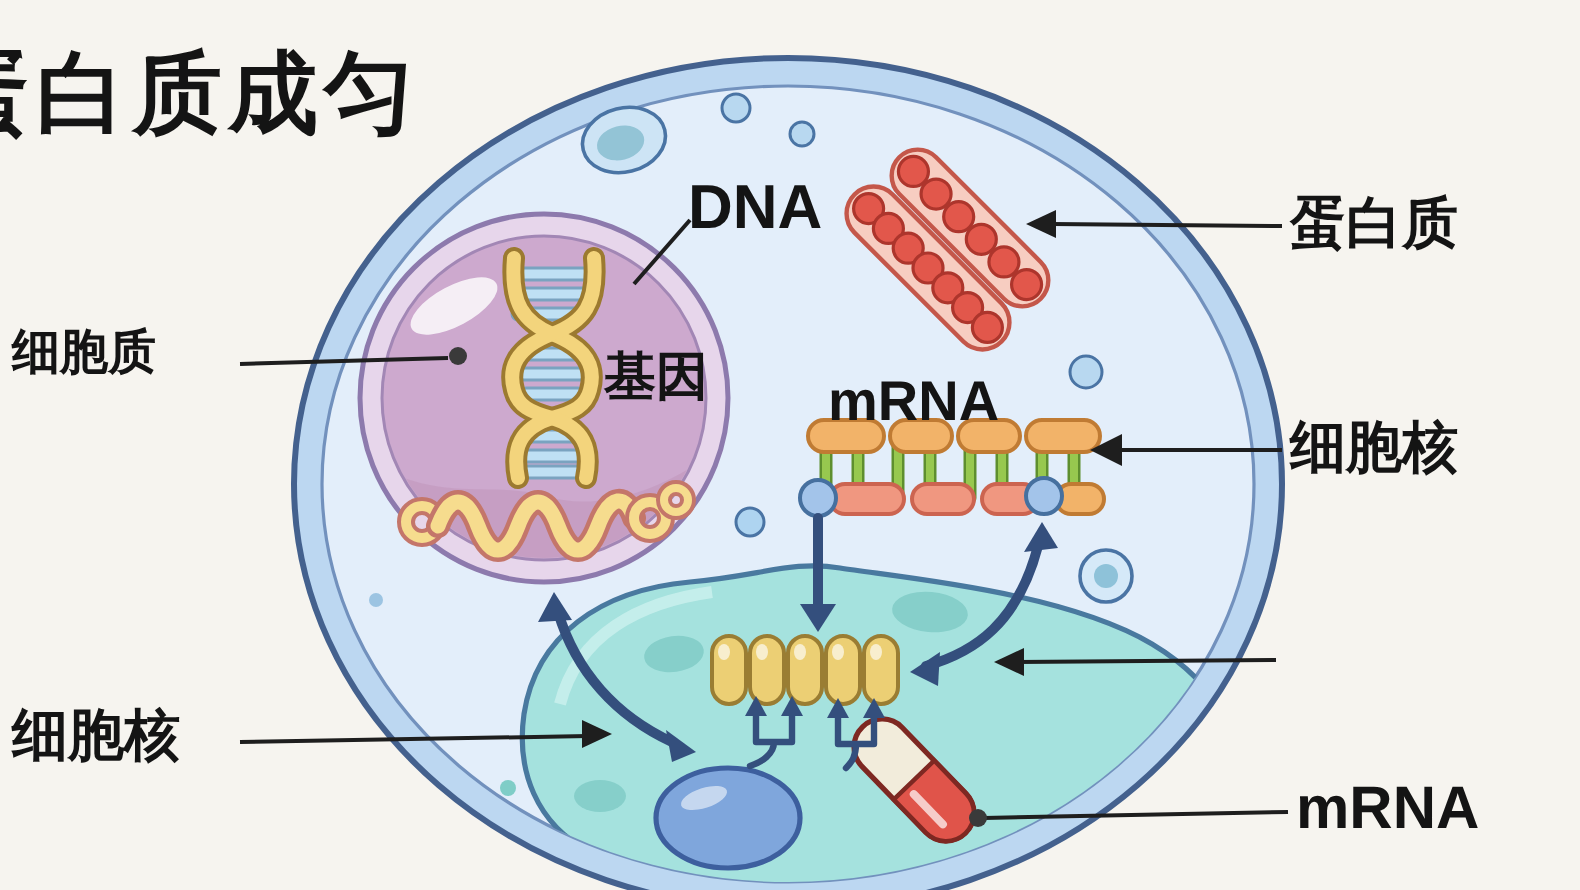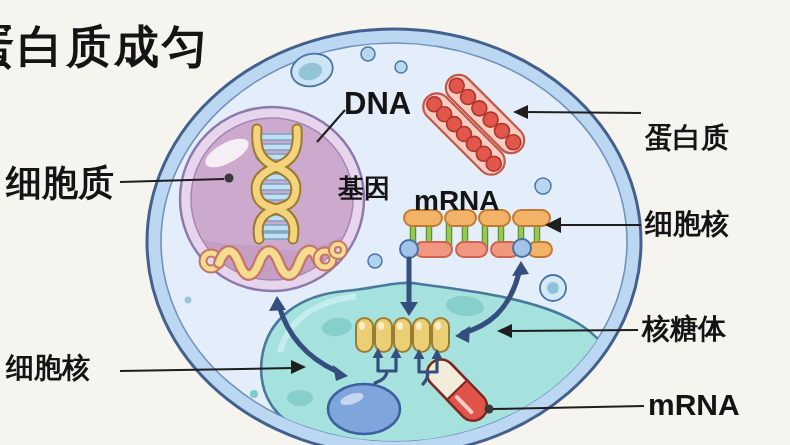--- a/index.html
+++ b/index.html
@@ -4,27 +4,27 @@
 <style>
   html,body{margin:0;padding:0;}
   #stage{
     position:relative;width:790px;height:445px;overflow:hidden;
     background:#f6f4ef;font-family:"Liberation Sans",sans-serif;
   }
   #diagram-svg{position:absolute;left:0;top:0;}
   .label{position:absolute;color:#141414;white-space:nowrap;line-height:1;}
   .lbl-title{left:-30px;top:24px;font-size:45px;font-weight:700;letter-spacing:3px;}
   .lbl-dna{left:344px;top:88px;font-size:31px;font-weight:700;}
-  .lbl-gene{left:302px;top:175px;font-size:26px;font-weight:600;margin-left:36px;}
+  .lbl-gene{left:302px;top:175px;font-size:26px;font-weight:600;}
   .lbl-mrna-top{left:414px;top:187px;font-size:28px;font-weight:700;}
-  .lbl-protein{left:645px;top:98px;font-size:28px;font-weight:600;margin-top:26px;}
+  .lbl-protein{left:645px;top:98px;font-size:28px;font-weight:600;}
   .lbl-nucleus-right{left:645px;top:210px;font-size:28px;font-weight:600;}
   .lbl-ribosome{left:642px;top:315px;font-size:28px;font-weight:600;}
   .lbl-mrna-bottom{left:648px;top:390px;font-size:30px;font-weight:700;}
-  .lbl-cytoplasm{left:6px;top:165px;font-size:36px;font-weight:600;}
+  .lbl-cytoplasm{left:6px;top:165px;font-size:24px;font-weight:600;}
   .lbl-nucleus-left{left:6px;top:354px;font-size:28px;font-weight:600;}
 </style>
 </head>
 <body>
 
 <div id="stage">
 
 <svg id="diagram-svg" width="790" height="445" viewBox="0 0 790 445">
 
   <defs>
@@ -217,18 +217,17 @@
     <circle cx="489" cy="409" r="4.5" fill="#3a3a3a" stroke="none"></circle>
   </g>
 </svg>
 
   <div class="label lbl-title">蛋白质成匀</div>
   <div class="label lbl-dna">DNA</div>
   <div class="label lbl-gene">基因</div>
   <div class="label lbl-mrna-top">mRNA</div>
   <div class="label lbl-protein">蛋白质</div>
   <div class="label lbl-nucleus-right">细胞核</div>
-  <div class="label lbl-ribosome">核糖体</div>
   <div class="label lbl-mrna-bottom">mRNA</div>
   <div class="label lbl-cytoplasm">细胞质</div>
   <div class="label lbl-nucleus-left">细胞核</div>
 
 </div>
 
 </body></html>

